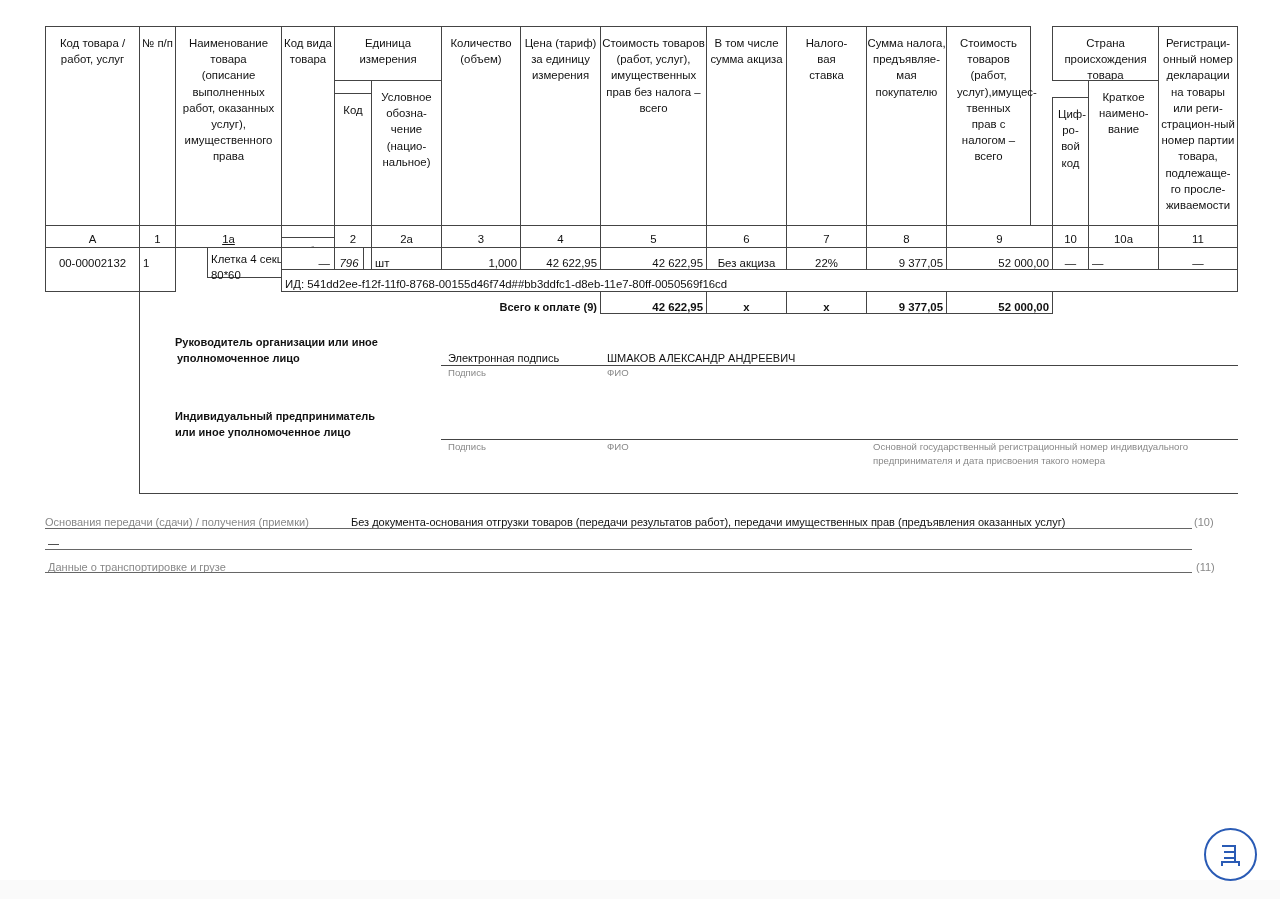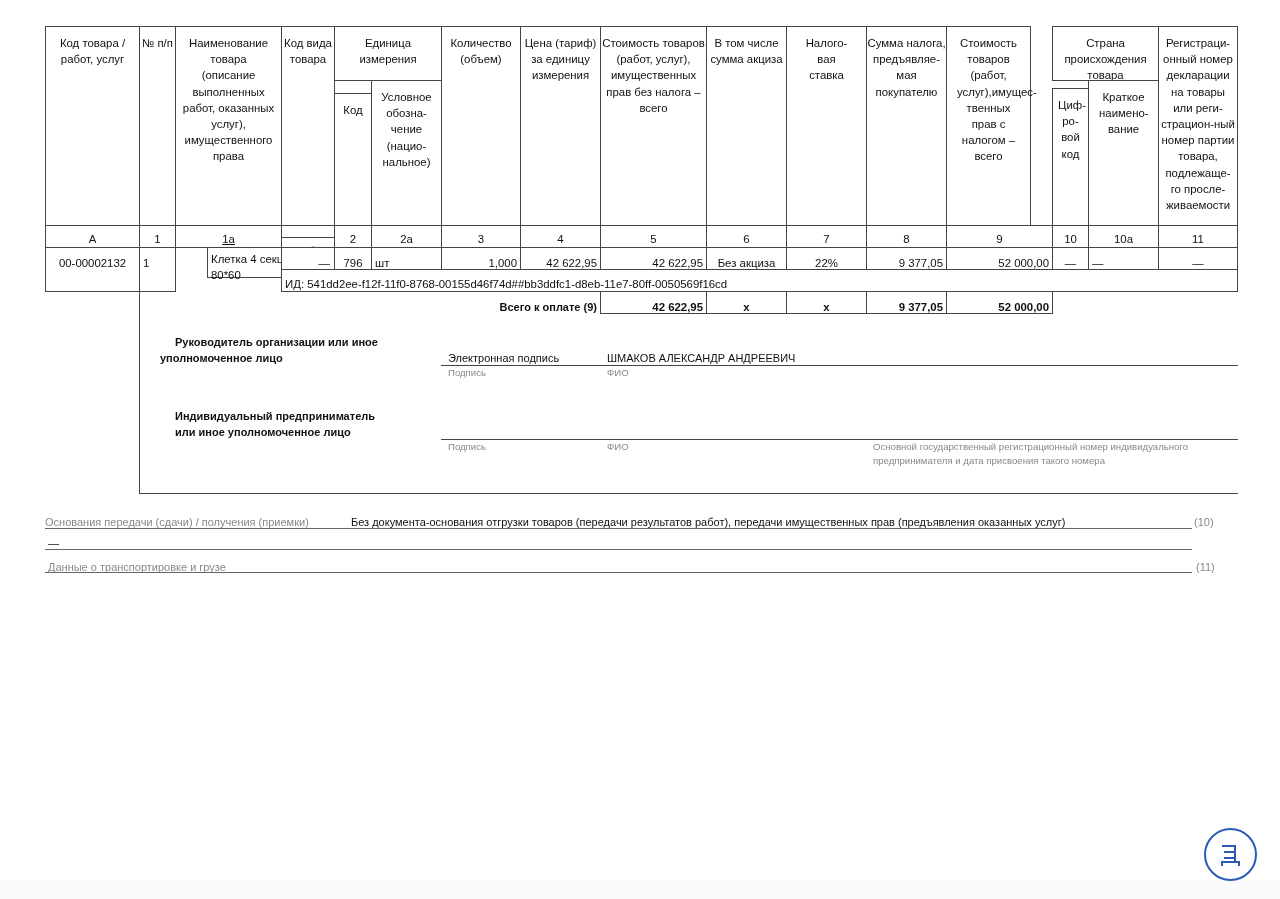--- a/index.html
+++ b/index.html
@@ -35,21 +35,21 @@
     <div class="cell" style="left:334px;top:80px;width:38px;height:146px;margin-top:13px;">Код</div>
     <div class="cell" style="left:371px;top:80px;width:71px;height:146px;padding-left:8px;padding-right:8px;">Условное обозна-чение (нацио-нальное)</div>
     <div class="cell" style="left:441px;top:26px;width:80px;height:200px;padding-left:8px;padding-right:8px;">Количество (объем)</div>
     <div class="cell" style="left:520px;top:26px;width:81px;height:200px;">Цена (тариф) за единицу измерения</div>
     <div class="cell" style="left:600px;top:26px;width:107px;height:200px;">Стоимость товаров (работ, услуг), имущественных прав без налога – всего</div>
     <div class="cell" style="left:706px;top:26px;width:81px;height:200px;">В том числе сумма акциза</div>
     <div class="cell" style="left:786px;top:26px;width:81px;height:200px;padding-left:12px;padding-right:12px;">Налого-вая ставка</div>
     <div class="cell" style="left:866px;top:26px;width:81px;height:200px;">Сумма налога, предъявляе-мая покупателю</div>
     <div class="cell" style="left:946px;top:26px;width:85px;height:200px;padding-left:10px;padding-right:10px;">Стоимость товаров (работ, услуг),имущес-твенных прав с налогом – всего</div>
     <div class="cell" style="left:1052px;top:26px;width:107px;height:55px;padding-left:10px;padding-right:10px;">Страна происхождения товара</div>
-    <div class="cell" style="left:1052px;top:88px;width:37px;height:146px;padding-left:5px;padding-right:5px;">Циф-ро-вой код</div>
+    <div class="cell" style="left:1052px;top:97px;width:37px;height:146px;padding-left:5px;padding-right:5px;">Циф-ро-вой код</div>
     <div class="cell" style="left:1088px;top:80px;width:71px;height:146px;padding-left:10px;padding-right:10px;">Краткое наимено-вание</div>
     <div class="cell" style="left:1158px;top:26px;width:80px;height:200px;padding-left:2px;padding-right:2px;">Регистраци-онный номер декларации на товары или реги-страцион-ный номер партии товара, подлежаще-го просле-живаемости</div>
 
     <div class="cell np" style="left:45px;top:225px;width:95px;height:23px;padding-top:5px;">А</div>
     <div class="cell np" style="left:139px;top:225px;width:37px;height:23px;padding-top:5px;">1</div>
     <div class="cell np" style="left:175px;top:225px;width:107px;height:23px;padding-top:5px;text-decoration:underline;">1а</div>
     <div class="cell np" style="left:281px;top:237px;width:54px;height:23px;padding-top:5px;">1б</div>
     <div class="cell np" style="left:334px;top:225px;width:38px;height:23px;padding-top:5px;">2</div>
     <div class="cell np" style="left:371px;top:225px;width:71px;height:23px;padding-top:5px;">2а</div>
     <div class="cell np" style="left:441px;top:225px;width:80px;height:23px;padding-top:5px;">3</div>
@@ -64,21 +64,21 @@
     <div class="cell np" style="left:1158px;top:225px;width:80px;height:23px;padding-top:5px;">11</div>
 
     <div>
       <div class="cell np" style="left:45px;top:247px;width:95px;height:45px;padding-top:7px;">00-00002132</div>
       <div class="cell np" style="left:139px;top:247px;width:37px;height:45px;padding-top:7px;text-align:left;padding-left:3px;">1</div>
       <div class="cell np" style="left:175px;top:247px;width:107px;height:31px;padding-top:3px;text-align:left;padding-left:3px;margin-left:32px;">
         <div>Клетка 4 секции</div>
         <div>80*60</div>
       </div>
       <div class="cell np num" style="left:281px;top:247px;width:54px;height:23px;padding-top:7px;padding-right:4px;">—</div>
-      <div class="cell np" style="left:334px;top:247px;width:38px;height:23px;padding-top:7px;">796</div>
+      <div class="cell np" style="left:334px;top:247px;width:30px;height:23px;padding-top:7px;font-style:italic;">796</div>
       <div class="cell np" style="left:371px;top:247px;width:71px;height:23px;padding-top:7px;text-align:left;padding-left:3px;">шт</div>
       <div class="cell np num" style="left:441px;top:247px;width:80px;height:23px;padding-top:7px;padding-right:3px;">1,000</div>
       <div class="cell np num" style="left:520px;top:247px;width:81px;height:23px;padding-top:7px;padding-right:3px;">42 622,95</div>
       <div class="cell np num" style="left:600px;top:247px;width:107px;height:23px;padding-top:7px;padding-right:3px;">42 622,95</div>
       <div class="cell np" style="left:706px;top:247px;width:81px;height:23px;padding-top:7px;">Без акциза</div>
       <div class="cell np" style="left:786px;top:247px;width:81px;height:23px;padding-top:7px;">22%</div>
       <div class="cell np num" style="left:866px;top:247px;width:81px;height:23px;padding-top:7px;padding-right:3px;">9 377,05</div>
       <div class="cell np num" style="left:946px;top:247px;width:107px;height:23px;padding-top:7px;padding-right:3px;">52 000,00</div>
       <div class="cell np" style="left:1052px;top:247px;width:37px;height:23px;padding-top:7px;">—</div>
       <div class="cell np" style="left:1088px;top:247px;width:71px;height:23px;padding-top:7px;text-align:left;padding-left:3px;">—</div>
@@ -94,21 +94,21 @@
       <div class="cell np num bold" style="left:866px;top:291px;width:81px;height:23px;padding-top:7px;padding-right:3px;">9 377,05</div>
       <div class="cell np num bold" style="left:946px;top:291px;width:107px;height:23px;padding-top:7px;padding-right:3px;">52 000,00</div>
     </div>
   </div>
 
   <div>
     <div class="vline" style="left:139px;top:291px;height:203px;"></div>
     <div class="hline" style="left:139px;top:493px;width:1099px;"></div>
 
     <div class="txt bold" style="left:175px;top:334px;">Руководитель организации или иное</div>
-    <div class="txt bold" style="left:160px;top:350px;text-align:right;">уполномоченное лицо</div>
+    <div class="txt bold" style="left:177px;top:350px;text-align:right;">уполномоченное лицо</div>
     <div class="txt" style="left:448px;top:350px;">Электронная подпись</div>
     <div class="txt" style="left:607px;top:350px;">ШМАКОВ АЛЕКСАНДР АНДРЕЕВИЧ</div>
     <div class="hline" style="left:441px;top:365px;width:797px;"></div>
     <div class="txt small grey" style="left:448px;top:366px;">Подпись</div>
     <div class="txt small grey" style="left:607px;top:366px;">ФИО</div>
 
     <div class="txt bold" style="left:175px;top:408px;">Индивидуальный предприниматель</div>
     <div class="txt bold" style="left:175px;top:424px;">или иное уполномоченное лицо</div>
     <div class="hline" style="left:441px;top:439px;width:797px;"></div>
     <div class="txt small grey" style="left:448px;top:440px;">Подпись</div>

